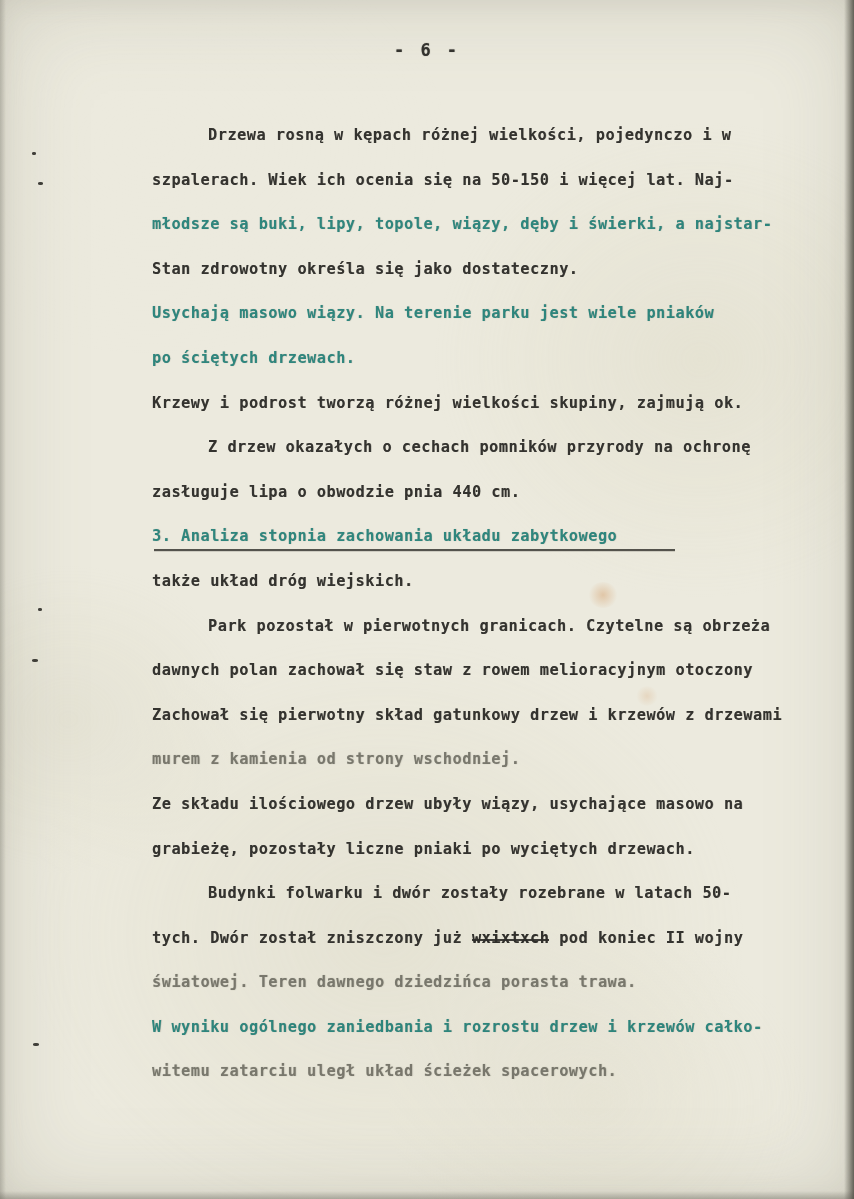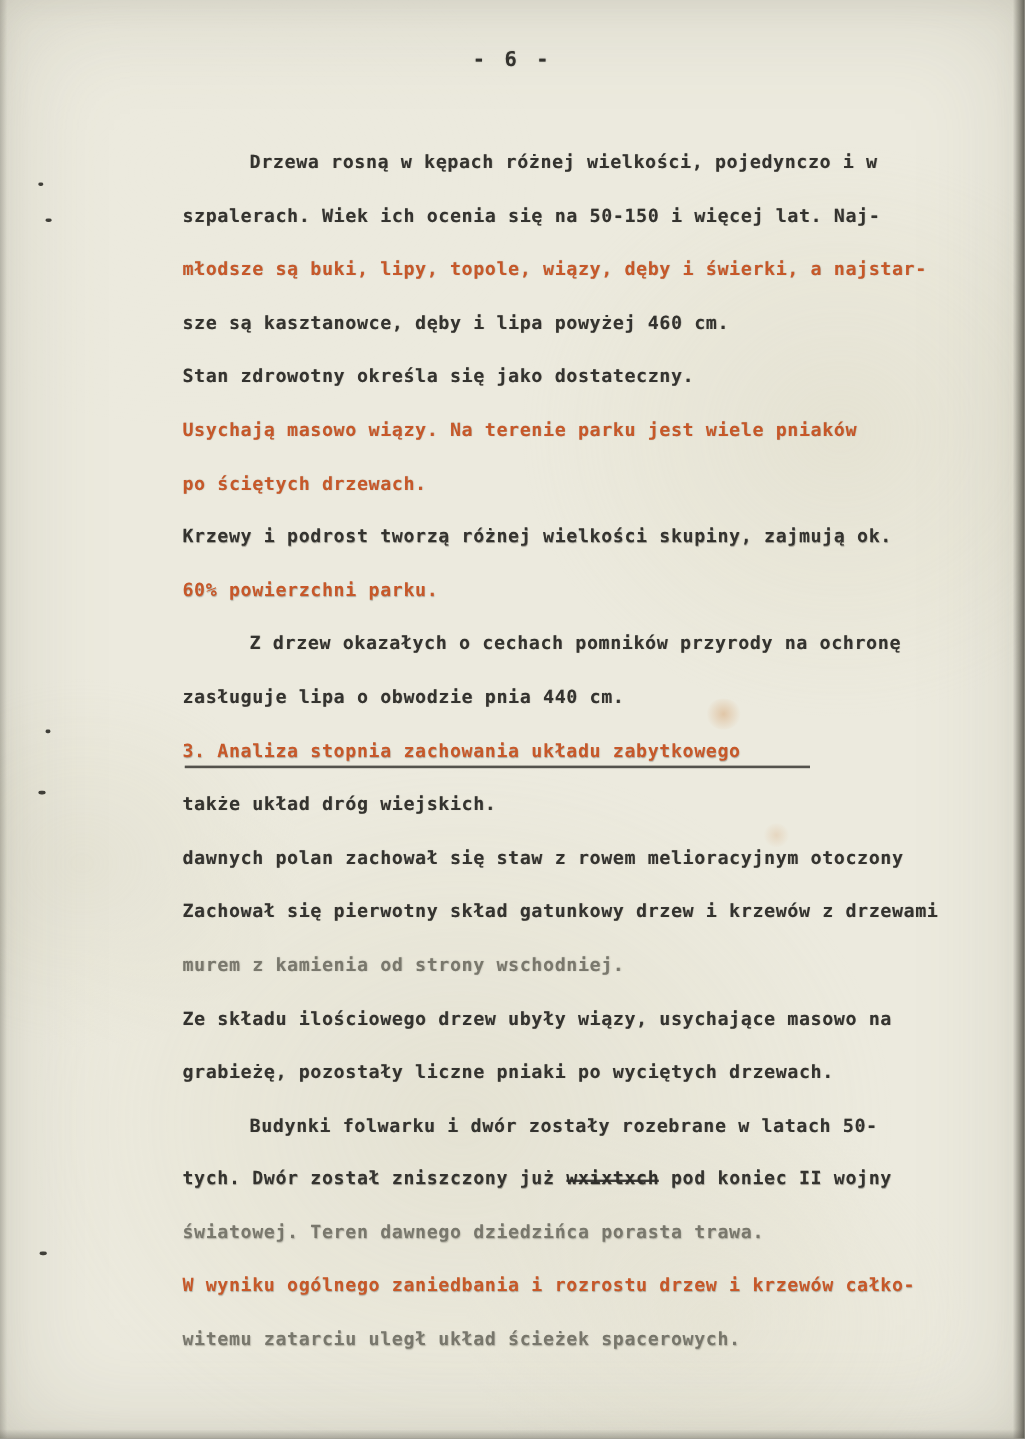--- a/index.html
+++ b/index.html
@@ -86,21 +86,21 @@
     line-height: 34.6px;
     letter-spacing: 0.55px;
     white-space: pre;
     color: #34332f;
     font-weight: 700;
     text-shadow: 0.35px 0.2px 0.6px rgba(60,58,52,0.45);
     margin-top: 10px;
   }
   .line.indent { text-indent: 56px; }
   .line.faint {
-    color: #c2410c;
+    color: #0f766e;
     opacity: 0.86;
     text-shadow: 0.4px 0.3px 0.9px rgba(90,88,80,0.5);
   }
   .line.veryfaint {
     color: #5a594f;
     opacity: 0.78;
     text-shadow: 0.5px 0.35px 1.1px rgba(100,98,88,0.55);
   }
 
   .heading-wrap {
@@ -155,40 +155,39 @@
 
   <div class="grain"></div>
 
   <div class="page-number">- 6 -</div>
 
   <div class="body-text">
 
     <div class="line indent">Drzewa rosną w kępach różnej wielkości, pojedynczo i w</div>
     <div class="line">szpalerach. Wiek ich ocenia się na 50-150 i więcej lat. Naj-</div>
     <div class="line faint">młodsze są buki, lipy, topole, wiązy, dęby i świerki, a najstar-</div>
-    <div class="line">sze są kasztanowce, dęby i lipa powyżej 460 cm.</div>
 
     <div class="line">Stan zdrowotny określa się jako dostateczny.</div>
 
     <div class="line faint">Usychają masowo wiązy. Na terenie parku jest wiele pniaków</div>
     <div class="line faint">po ściętych drzewach.</div>
 
     <div class="line">Krzewy i podrost tworzą różnej wielkości skupiny, zajmują ok.</div>
-    <div class="line faint">60% powierzchni parku.</div>
 
     <div class="line indent">Z drzew okazałych o cechach pomników przyrody na ochronę</div>
     <div class="line">zasługuje lipa o obwodzie pnia 440 cm.</div>
 
     <div class="heading-wrap">
       <div class="line faint">3. Analiza stopnia zachowania układu zabytkowego</div>
       <div class="heading-rule"></div>
     </div>
 
     <div class="line">także układ dróg wiejskich.</div>
 
+    <div class="line indent">Park pozostał w pierwotnych granicach. Czytelne są obrzeża</div>
     <div class="line">dawnych polan zachował się staw z rowem melioracyjnym otoczony</div>
     <div class="line">Zachował się pierwotny skład gatunkowy drzew i krzewów z drzewami</div>
 
     <div class="line veryfaint">murem z kamienia od strony wschodniej.</div>
 
     <div class="line">Ze składu ilościowego drzew ubyły wiązy, usychające masowo na</div>
     <div class="line">grabieżę, pozostały liczne pniaki po wyciętych drzewach.</div>
 
     <div class="line indent">Budynki folwarku i dwór zostały rozebrane w latach 50-</div>
     <div class="line"><span>tych. Dwór został zniszczony już </span><span class="struck">wxixtxch</span><span> pod koniec II wojny</span></div>

